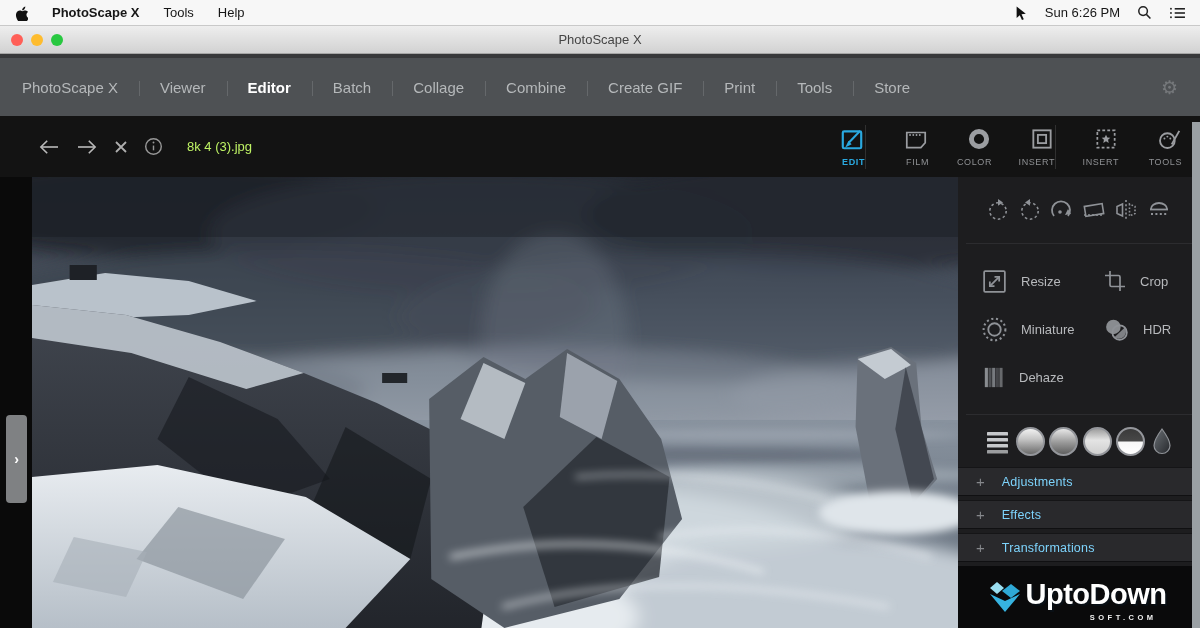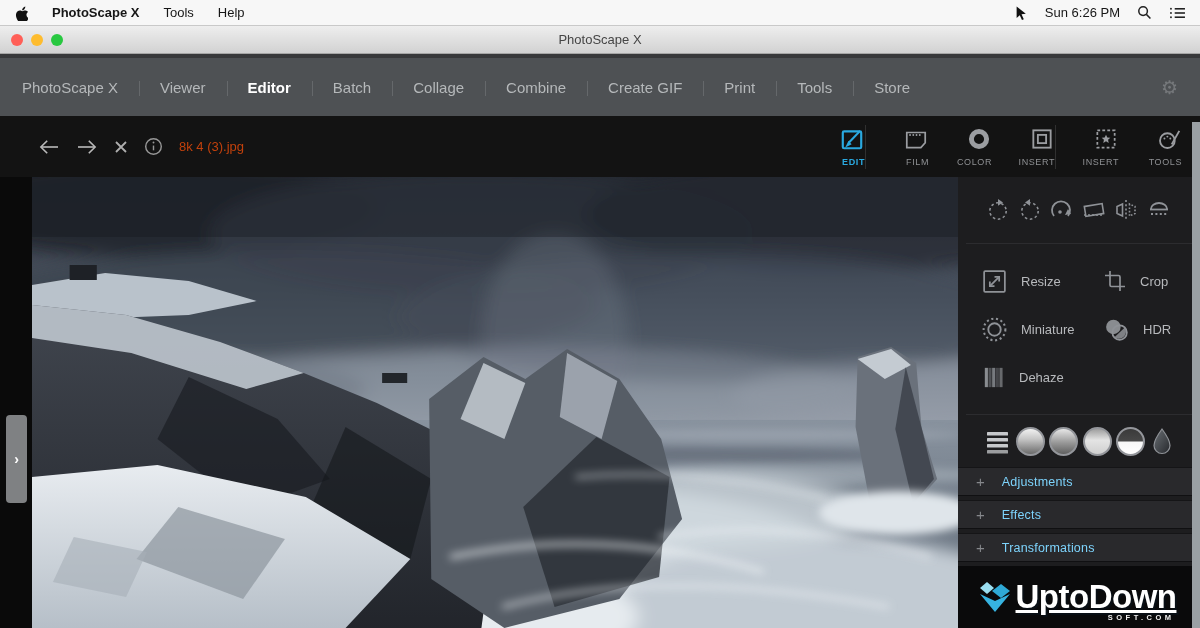--- a/index.html
+++ b/index.html
@@ -32,21 +32,21 @@
   .nav-item:first-child{padding-left:0;}
   .nav-item + .nav-item::before{content:"";position:absolute;left:0;top:2px;height:15px;
           width:1px;background:#65686b;}
   .nav-item.active{color:#ffffff;font-weight:bold;}
   .nav-gear{margin-left:auto;font-size:19px;color:#75787b;line-height:1;}
 
   
   .toolbar{position:absolute;top:116px;left:0;right:0;height:61px;background:#131313;
            display:flex;align-items:center;z-index:3;}
   .tb-left{display:flex;align-items:center;gap:16px;padding-left:38px;color:#b9b9b9;}
-  .tb-filename{color:#c2410c;font-size:13px;margin-left:0;}
+  .tb-filename{color:#bef264;font-size:13px;margin-left:8px;}
   .tb-modes{margin-left:auto;display:flex;align-items:center;height:100%;padding-right:18px;}
   .mode{width:63px;height:100%;display:flex;flex-direction:column;align-items:flex-end;
         justify-content:center;gap:5px;color:#9b9da1;}
   .mode .mlabel{font-size:9px;letter-spacing:.6px;color:#8f9194;}
   .mode.active{color:#2aa9e0;}
   .mode.active .mlabel{color:#2aa9e0;font-weight:bold;}
   .tb-sep{width:1px;height:44px;background:#303030;}
 
   
   .content{position:absolute;top:177px;left:0;right:0;bottom:0;display:flex;}
@@ -76,23 +76,23 @@
   .pc4{background:linear-gradient(180deg,#3a3a3a 0%,#474747 46%,#f7f7f7 54%,#ffffff 100%);}
   .section{height:27px;background:#29292c;margin-bottom:4px;display:flex;align-items:center;
            gap:17px;padding:0 18px;flex-shrink:0;border-top:1px solid #151517;
            border-bottom:1px solid #101012;}
   .section .plus{color:#85878b;font-size:15px;line-height:1;}
   .section .slabel{color:#7dd3fc;font-size:12.5px;font-weight:normal;letter-spacing:.2px;}
 
   .watermark-area{flex:1;background:#0a0a0b;display:flex;align-items:center;
                   justify-content:center;}
   .logo{display:flex;align-items:flex-start;gap:2px;position:relative;padding-right:6px;}
-  .logo-text{font-size:33px;font-weight:900;color:#ffffff;letter-spacing:-.5px;line-height:1;
-             text-shadow:2px 2px 0 rgba(8,18,28,.6);text-decoration:underline;}
-  .logo-sub{position:absolute;right:8px;bottom:-8px;font-size:7.5px;letter-spacing:3.5px;
+  .logo-text{font-size:29px;font-weight:900;color:#ffffff;letter-spacing:-.5px;line-height:1;
+             text-shadow:2px 2px 0 rgba(8,18,28,.6);}
+  .logo-sub{position:absolute;right:16px;bottom:-8px;font-size:7.5px;letter-spacing:3.5px;
             color:#f0f0f0;font-weight:bold;}
 
   .scroll-strip{position:absolute;right:0;top:122px;bottom:0;width:8px;background:#9aa0a4;
                 z-index:6;}
 </style>
 </head>
 <body>
 
 <div class="menubar">
   <div class="mb-left">

